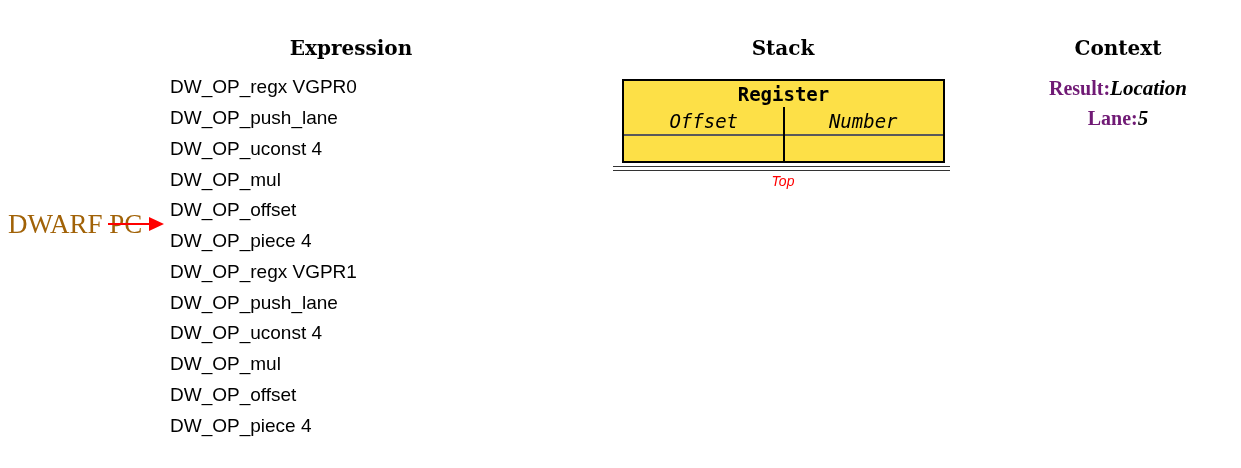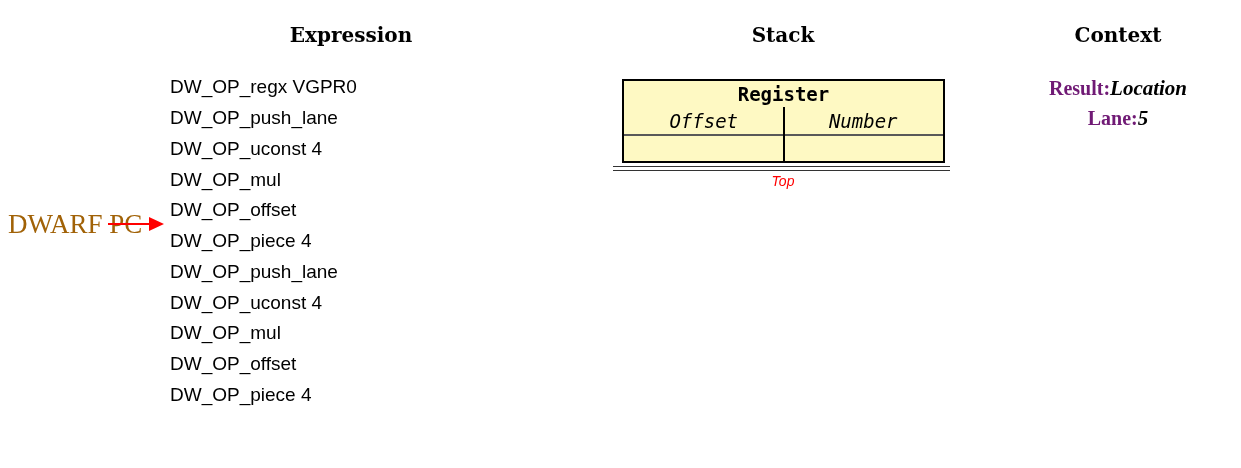--- a/index.html
+++ b/index.html
@@ -12,21 +12,21 @@
     width: 1241px;
     height: 468px;
     background: #ffffff;
     overflow: hidden;
     font-family: "Liberation Serif", serif;
     color: #000000;
   }
   
   .col-header {
     position: absolute;
-    top: 24px;
+    top: 37px;
     transform: translateX(-50%);
     font-family: "DejaVu Serif", serif;
     font-weight: bold;
     font-size: 20px;
     line-height: 22px;
     white-space: nowrap;
     color: #000000;
   }
   .hdr-expression { left: 351px; }
   .hdr-stack      { left: 783px; }
@@ -79,21 +79,21 @@
   }
 
   
   .stack-table {
     position: absolute;
     left: 622px;
     top: 79px;
     width: 323px;
     box-sizing: border-box;
     border: 2px solid #000000;
-    background: #fef9c3;
+    background: #fde047;
     font-family: "DejaVu Sans Mono", monospace;
     font-size: 19px;
   }
   .stack-table .row-title {
     height: 26px;
     display: flex;
     align-items: center;
     justify-content: center;
     font-weight: bold;
   }
@@ -185,20 +185,21 @@
   <div class="col-header hdr-stack">Stack</div>
   <div class="col-header hdr-context">Context</div>
 
   <div class="expr-list">
     <div class="expr-line">DW_OP_regx VGPR0</div>
     <div class="expr-line">DW_OP_push_lane</div>
     <div class="expr-line">DW_OP_uconst 4</div>
     <div class="expr-line">DW_OP_mul</div>
     <div class="expr-line">DW_OP_offset</div>
     <div class="expr-line">DW_OP_piece 4</div>
+    <div class="expr-line">DW_OP_regx VGPR1</div>
     <div class="expr-line">DW_OP_push_lane</div>
     <div class="expr-line">DW_OP_uconst 4</div>
     <div class="expr-line">DW_OP_mul</div>
     <div class="expr-line">DW_OP_offset</div>
     <div class="expr-line">DW_OP_piece 4</div>
   </div>
 
   <div class="pc-label">DWARF PC</div>
   <div class="pc-arrow-shaft"></div>
   <div class="pc-arrow-head"></div>

